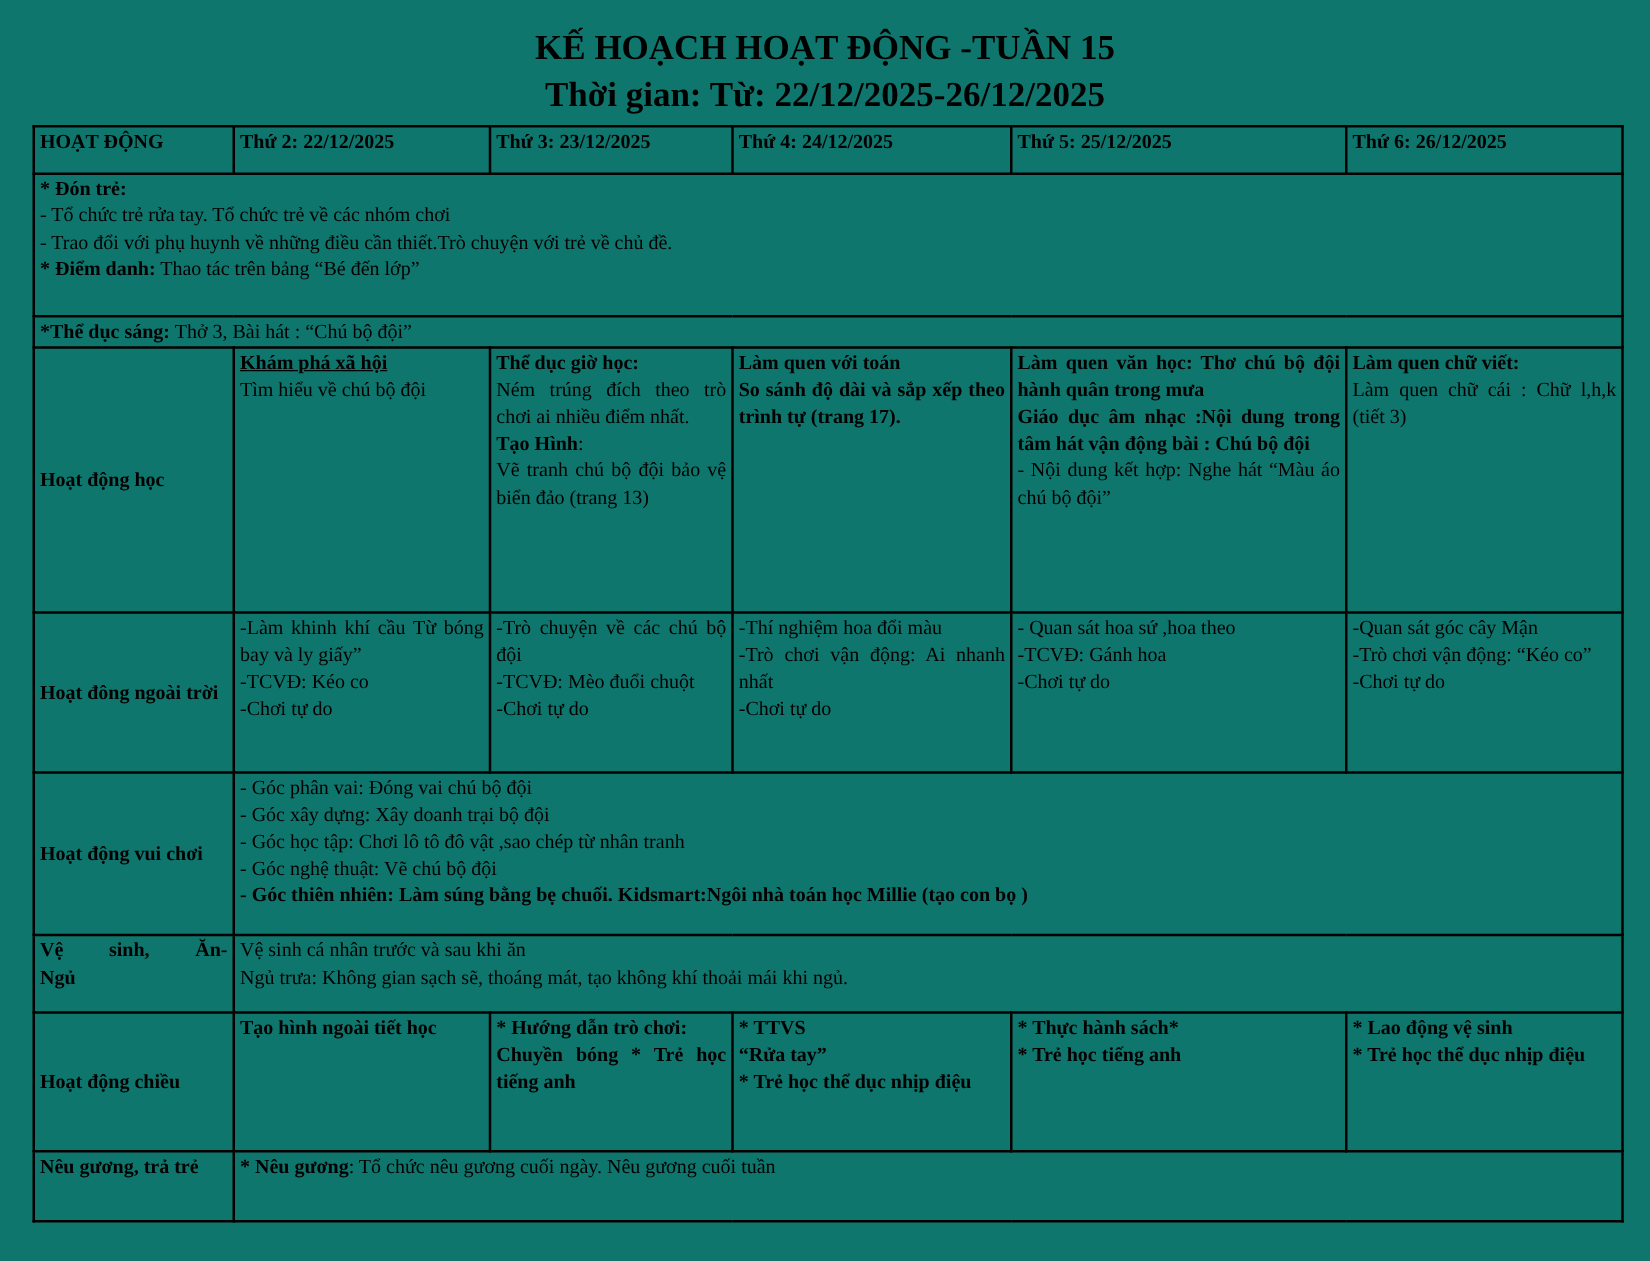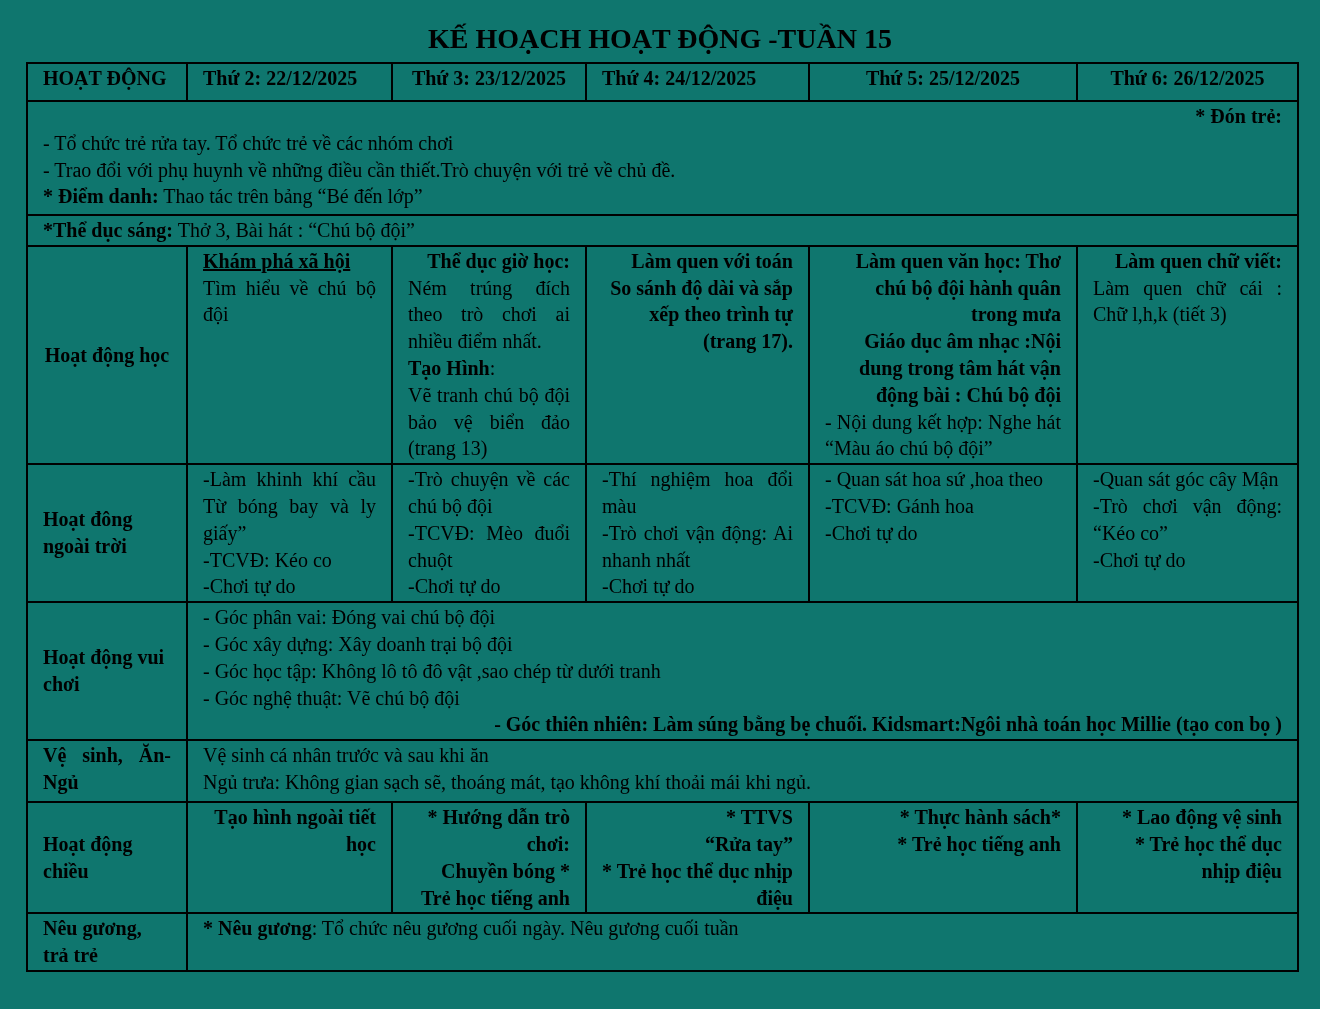--- a/index.html
+++ b/index.html
@@ -20,46 +20,47 @@
   }
   table.plan{
     margin:4px 0 0 26px;
     width:1271px;
     border-collapse:collapse;
     table-layout:fixed;
   }
   table.plan td{
     border:2px solid #000;
     vertical-align:top;
-    padding:1px 15px;
-    font-size:20px;
+    padding:1px 4px;
+    font-size:16px;
     line-height:1.34;
     overflow:hidden;
   }
   td.hdr{
     font-weight:bold;
     vertical-align:middle;
     padding:2px 4px;
   }
-  .c{text-align:center;}
+  .c{text-align:left;}
   .j{text-align:justify;}
   .mid{vertical-align:middle !important;}
-  .bold{font-weight:bold;text-align:right;}
+  .bold{font-weight:bold;}
   .u{text-decoration:underline;margin-top:16px;}
   .jline{text-align:justify;text-align-last:justify;}
   .lbl{font-weight:bold;border-radius:11px;}
   p.m{margin:0;}
 </style>
 </head>
 <body>
 
 <div class="page">
 
   <div class="titleblock">
     <div>KẾ HOẠCH HOẠT ĐỘNG -TUẦN 15</div>
+    <div>Thời gian: Từ: 22/12/2025-26/12/2025</div>
   </div>
 
   <table class="plan">
     <colgroup>
       <col style="width:160px">
         <col style="width:205px">
         <col style="width:194px">
       <col style="width:223px">
         <col style="width:268px">
         <col style="width:221px">
@@ -144,21 +145,21 @@
         <p class="m j">-Trò chơi vận động: “Kéo co”</p>
         <p class="m">-Chơi tự do</p>
       </td>
     </tr>
 
     <tr style="height:130px">
       <td class="lbl mid">Hoạt động vui chơi</td>
       <td colspan="5">
         <p class="m">- Góc phân vai: Đóng vai chú bộ đội</p>
         <p class="m">- Góc xây dựng: Xây doanh trại bộ đội</p>
-        <p class="m">- Góc học tập: Không lô tô đô vật ,sao chép từ dưới tranh</p>
+        <p class="m">- Góc học tập: Chơi lô tô đô vật ,sao chép từ nhân tranh</p>
         <p class="m">- Góc nghệ thuật: Vẽ chú bộ đội</p>
         <p class="m bold">- Góc thiên nhiên: Làm súng bằng bẹ chuối. Kidsmart:Ngôi nhà toán học Millie (tạo con bọ )</p>
       </td>
     </tr>
 
     <tr style="height:62px">
       <td class="lbl">
         <div class="jline">Vệ sinh, Ăn-</div>
         <div>Ngủ</div>
       </td>

